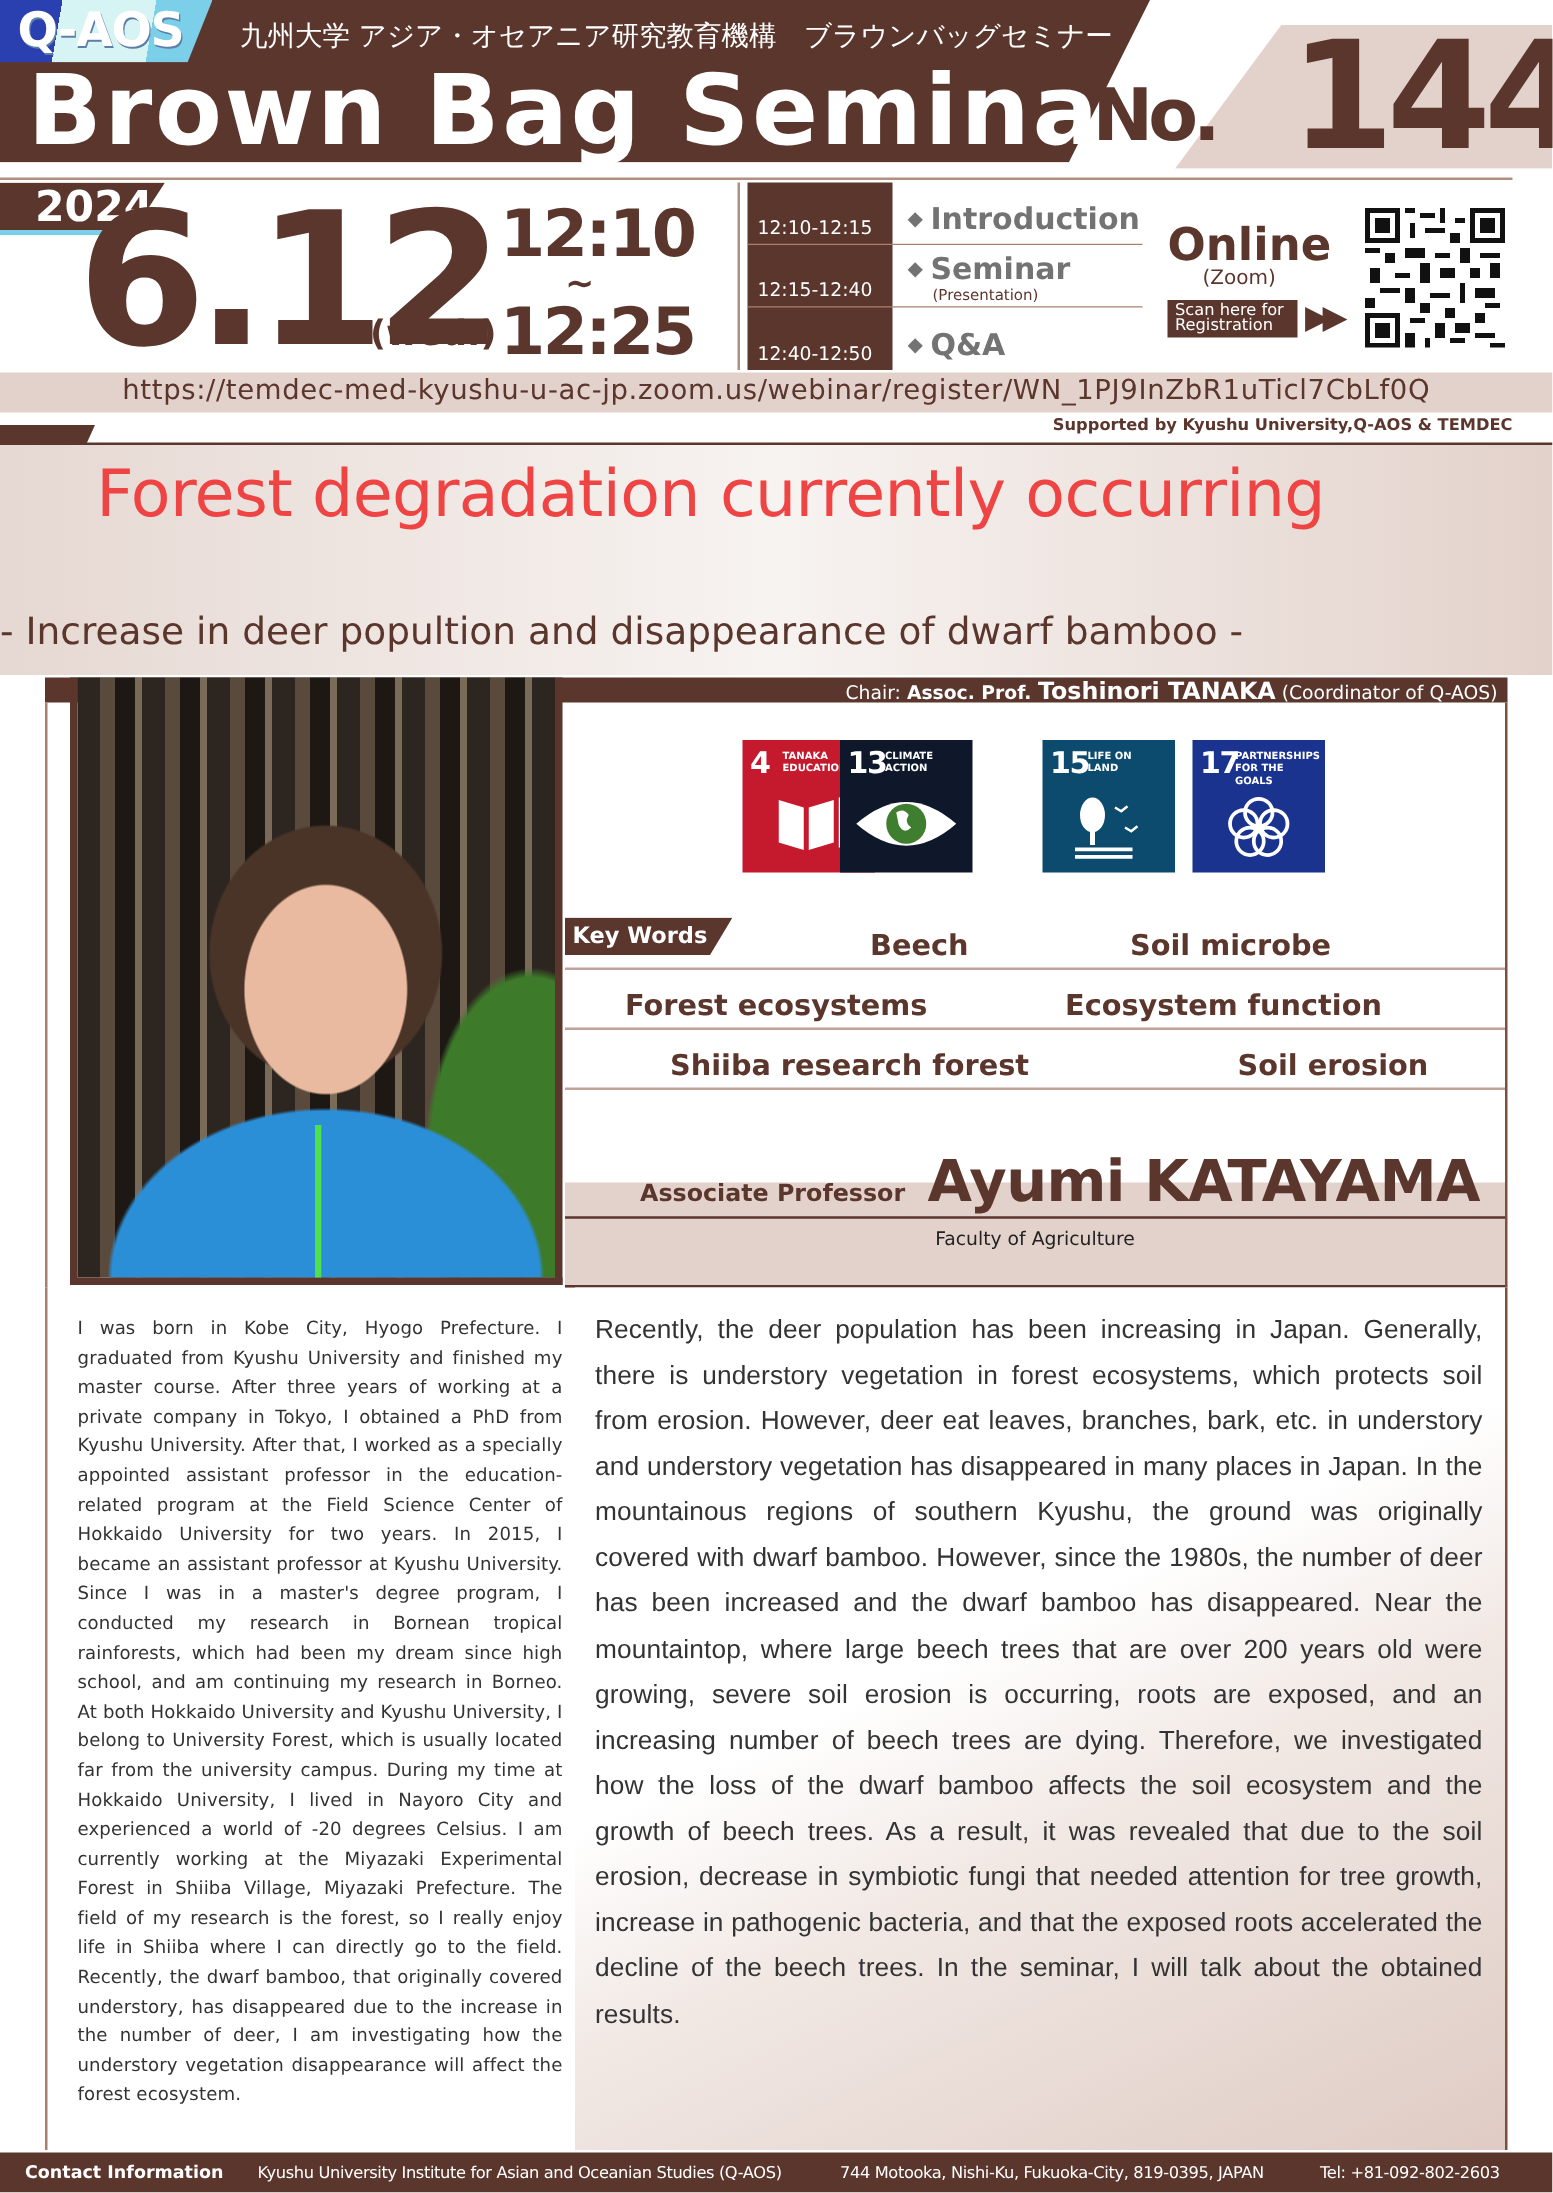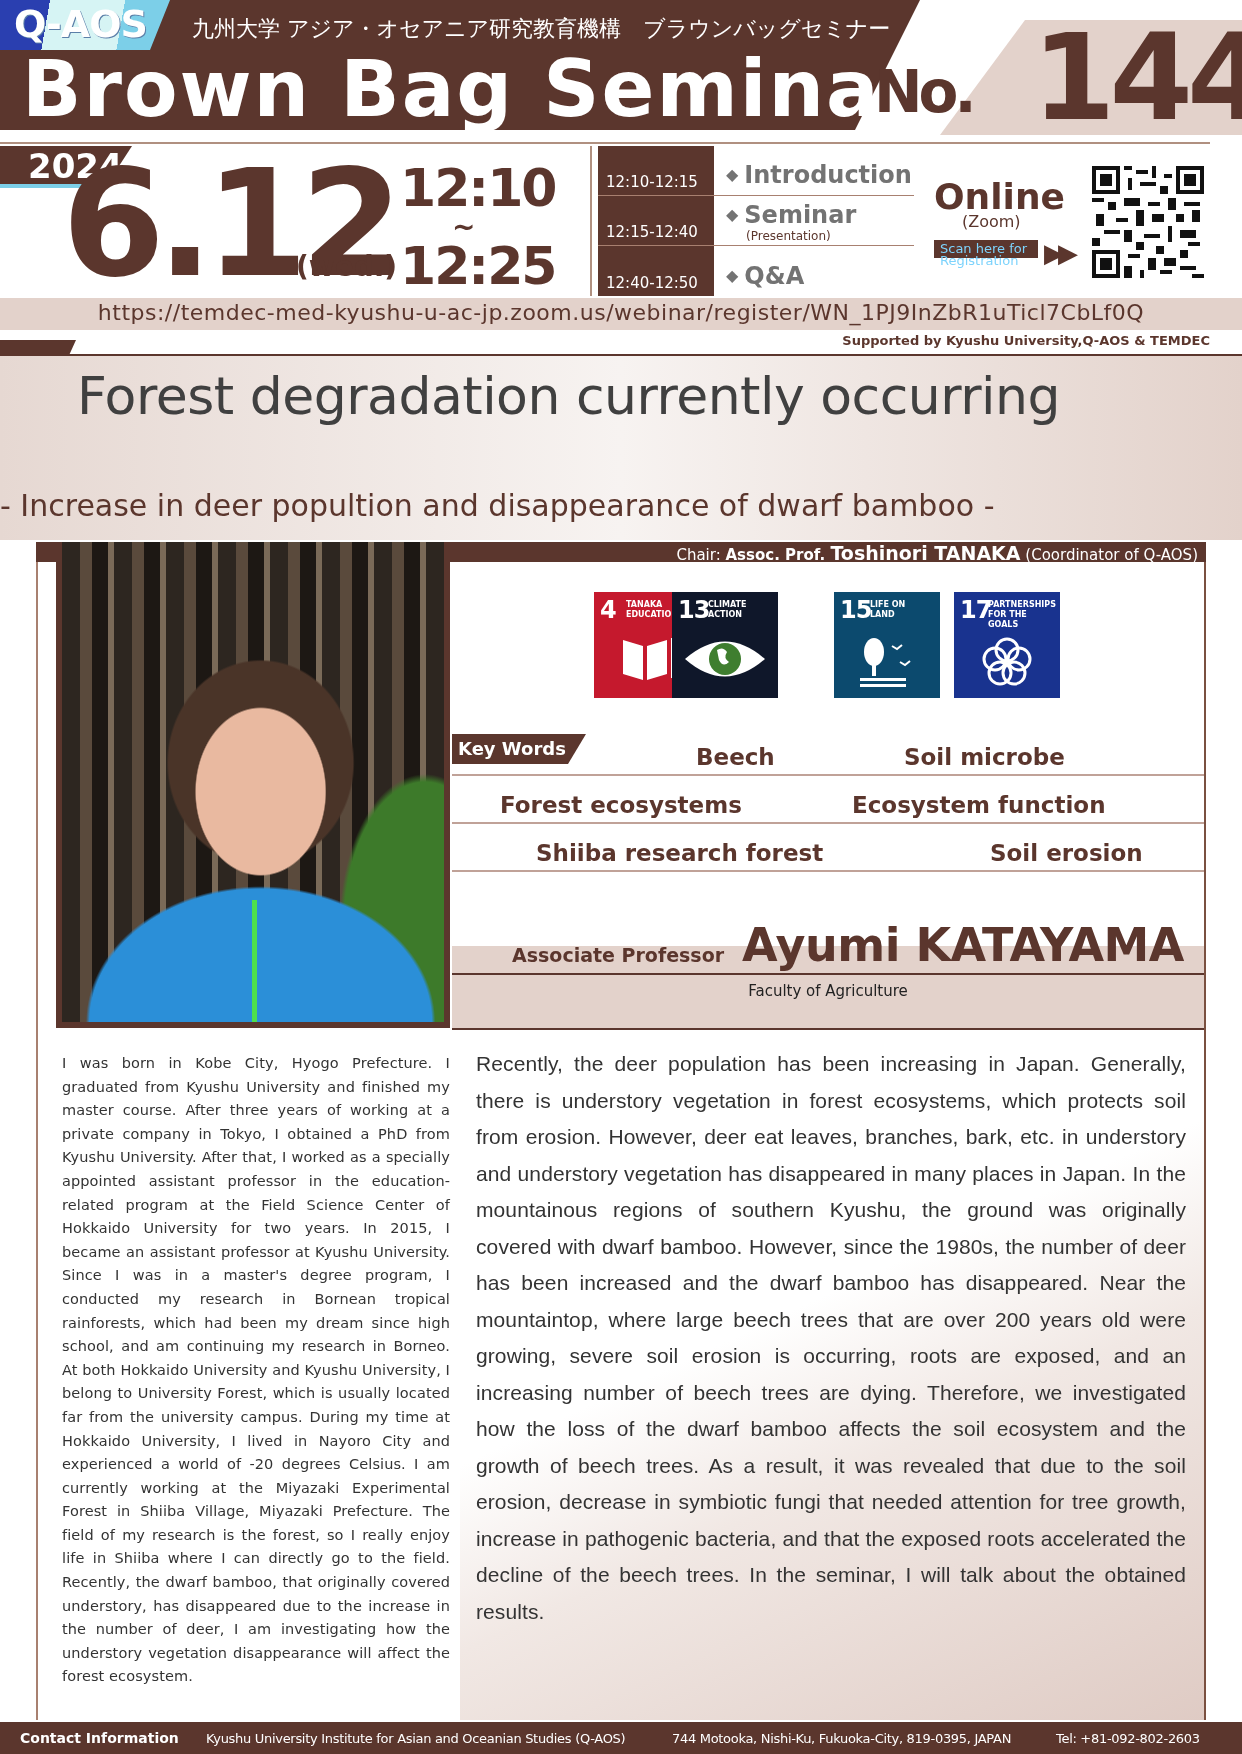--- a/index.html
+++ b/index.html
@@ -36,37 +36,37 @@
 
   .sched-col { left: 598px; top: 146px; width: 116px; height: 150px; background: #5b362d; }
   .sched-row { position: absolute; left: 598px; width: 316px; height: 50px; border-bottom: 1.5px solid #a88070; }
   .sched-time { position: absolute; left: 8px; bottom: 4px; font: 15px "DejaVu Sans", sans-serif; color: #fff; }
   .sched-label { position: absolute; left: 128px; bottom: 6px; font: bold 24px "DejaVu Sans", sans-serif; color: #737373; white-space: nowrap; }
   .sched-sub { position: absolute; left: 148px; bottom: 2px; font: 12px "DejaVu Sans", sans-serif; color: #5b362d; }
   .diamond { font-size: 16px; margin-right: 6px; vertical-align: 3px; }
 
   .online { left: 934px; top: 176px; font: bold 36px "DejaVu Sans", sans-serif; color: #5b362d; }
   .zoom-lbl { left: 962px; top: 212px; font: 16px "DejaVu Sans", sans-serif; color: #5b362d; }
-  .scan-box { left: 934px; top: 240px; width: 104px; height: 18px; background: #5b362d; color: #7dd3fc;
+  .scan-box { left: 934px; top: 240px; width: 104px; height: 30px; background: #5b362d; color: #ffffff;
     font: 13px "DejaVu Sans", sans-serif; line-height: 12px; padding: 3px 6px; }
   .arrows { left: 1044px; top: 238px; font-size: 26px; color: #5b362d; letter-spacing: -6px; }
   .qr { left: 1092px; top: 166px; width: 112px; height: 112px; background: #fff; }
 
   
   .url-bar { left: 0; top: 298px; width: 1242px; height: 32px; background: #e3d2cb; }
   .url-text { left: 0; top: 300px; width: 1242px; text-align: center; font: 22px "DejaVu Sans", sans-serif; color: #5b362d; letter-spacing: 0.5px; }
   .support { right: 32px; top: 333px; font: bold 13px "DejaVu Sans", sans-serif; color: #5b362d; }
   .left-tab { left: 0; top: 340px; width: 76px; height: 22px; background: #5b362d;
     clip-path: polygon(0 0, 76px 0, 66px 22px, 0 22px); }
 
   
   .title-band { left: 0; top: 354px; width: 1242px; height: 186px;
     background: linear-gradient(90deg, #e6d8d2 0%, #f7f3f1 50%, #e3d2cb 100%); border-top: 2px solid #5b362d; }
   .title-main { left: 0; top: 366px; width: 1122px; text-align: center; font: 52px "DejaVu Sans", sans-serif;
-    color: #404040; line-height: 60px; letter-spacing: -0.5px; padding-left: 15px; }
+    color: #ef4444; line-height: 60px; letter-spacing: -0.5px; padding-left: 15px; }
   .title-sub { left: 0; top: 488px; width: 1242px; text-align: left; font: 30px "DejaVu Sans", sans-serif; color: #5b362d; }
 
   
   .panel-top { left: 36px; top: 542px; width: 1170px; height: 20px; background: #5b362d; }
   .chair { right: 44px; top: 542px; font: 15px "DejaVu Sans", sans-serif; color: #fff; white-space: nowrap; }
   .chair b { font-weight: bold; }
   .chair .big { font-size: 19px; }
   .panel-border { left: 36px; top: 562px; width: 1170px; height: 468px; border-right: 2px solid #7a5040; border-left: 2px solid #a88070; }
   .photo { left: 56px; top: 542px; width: 394px; height: 486px; border: 6px solid #5b362d; border-top: none;
     background:

